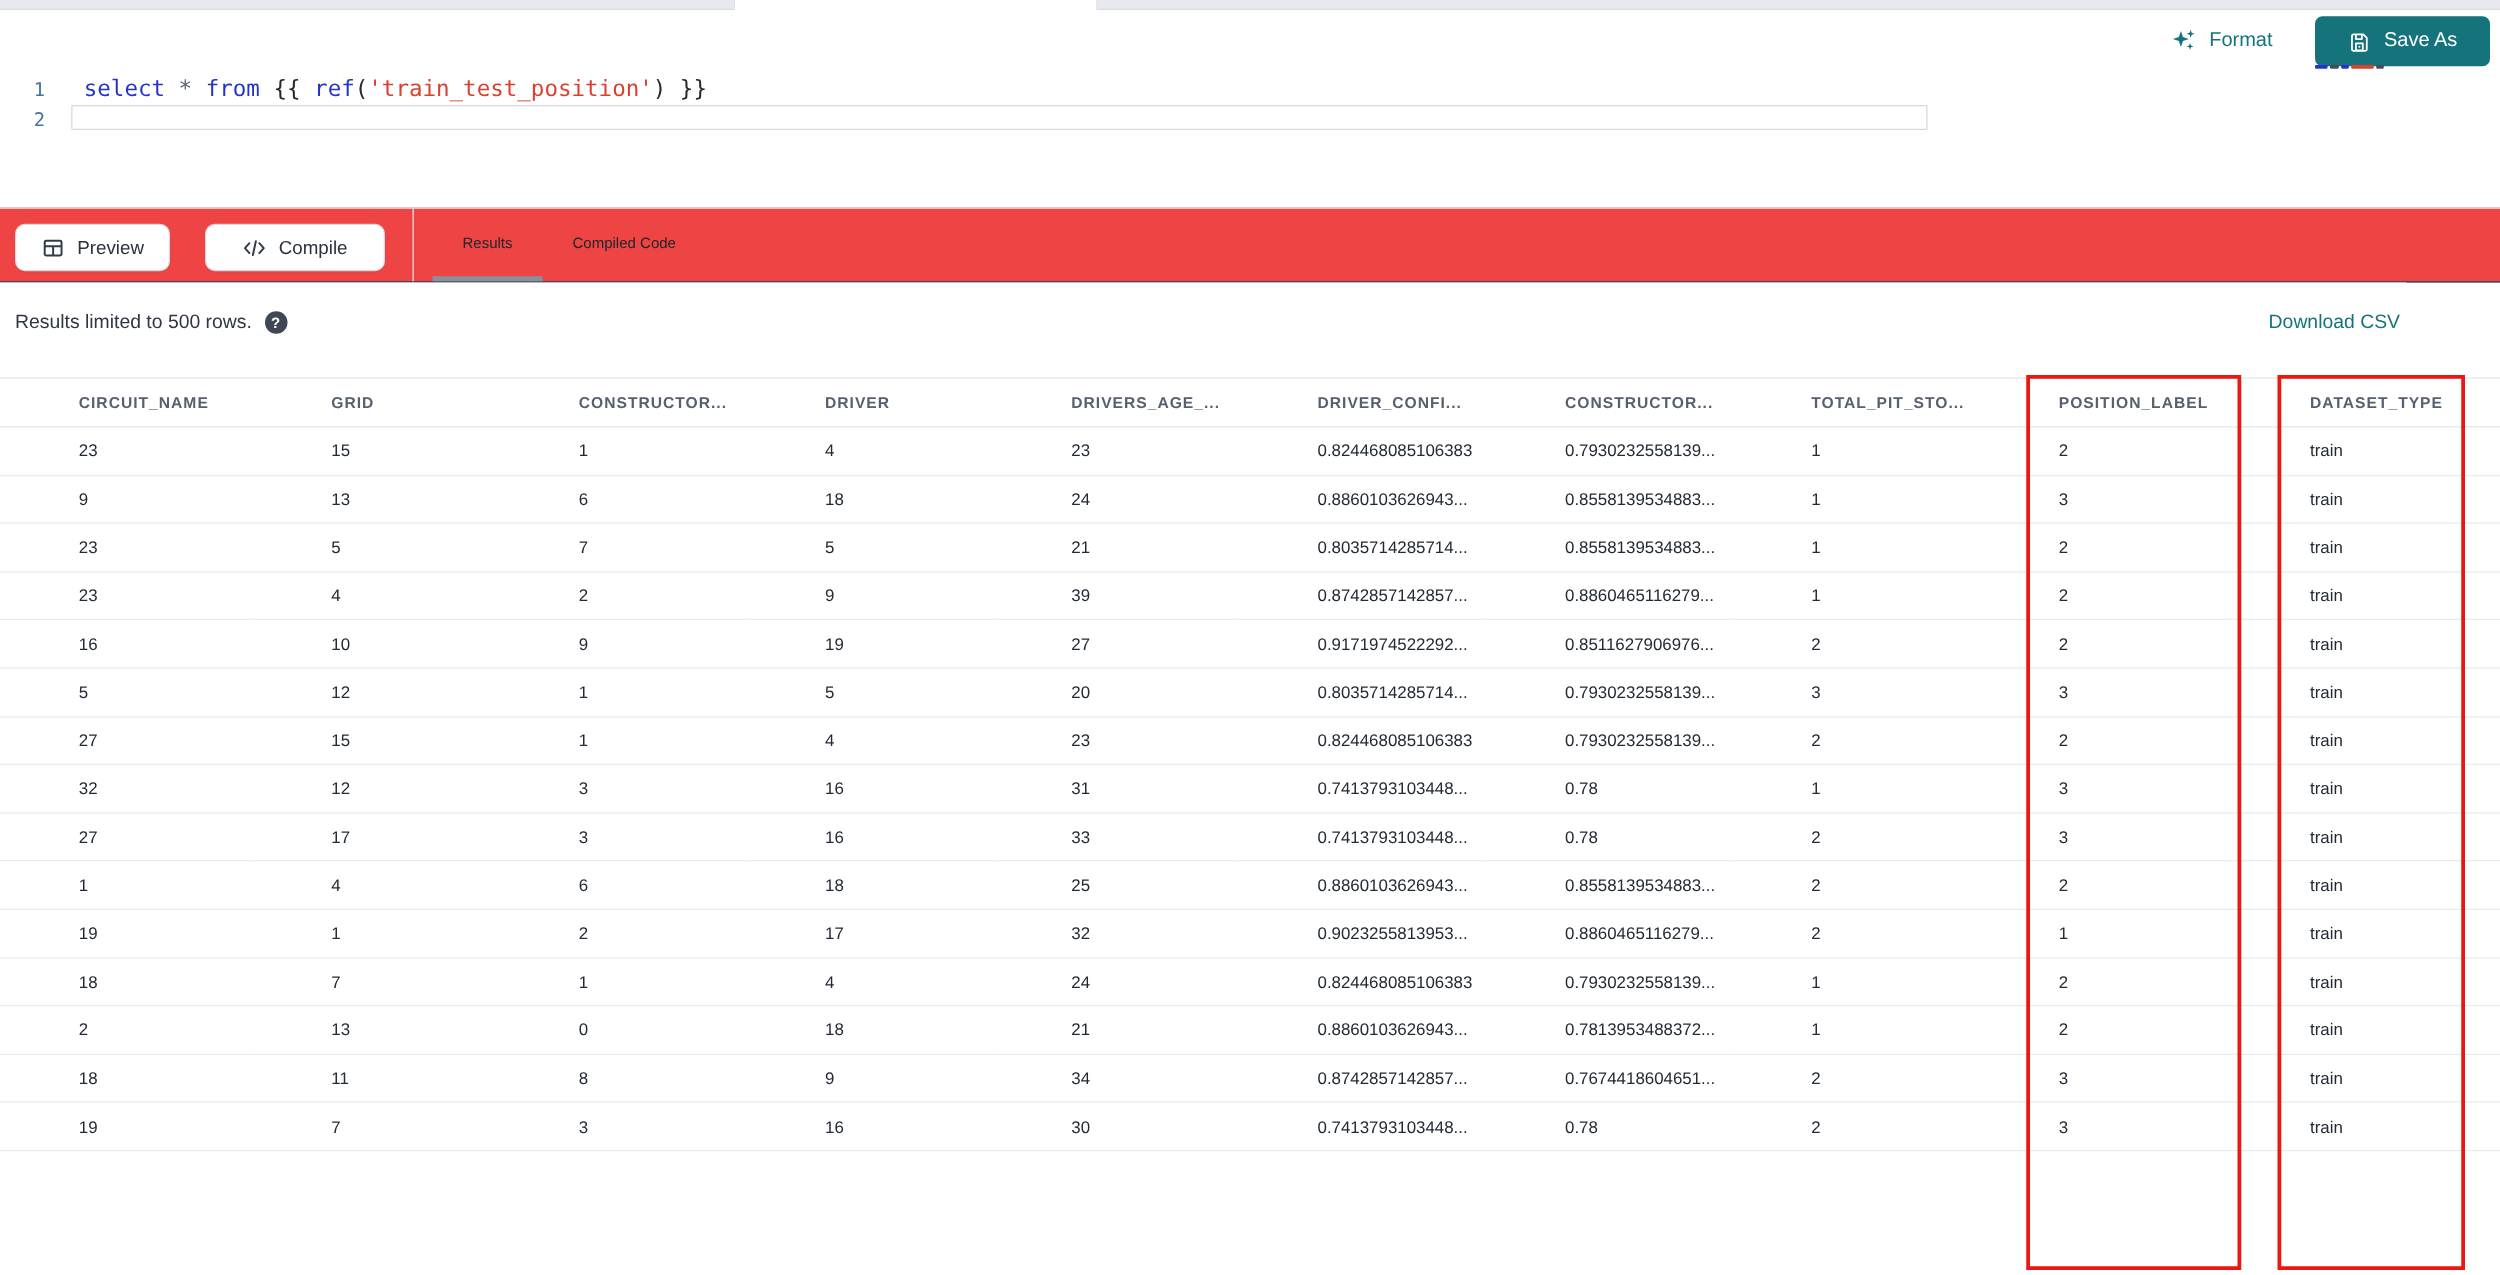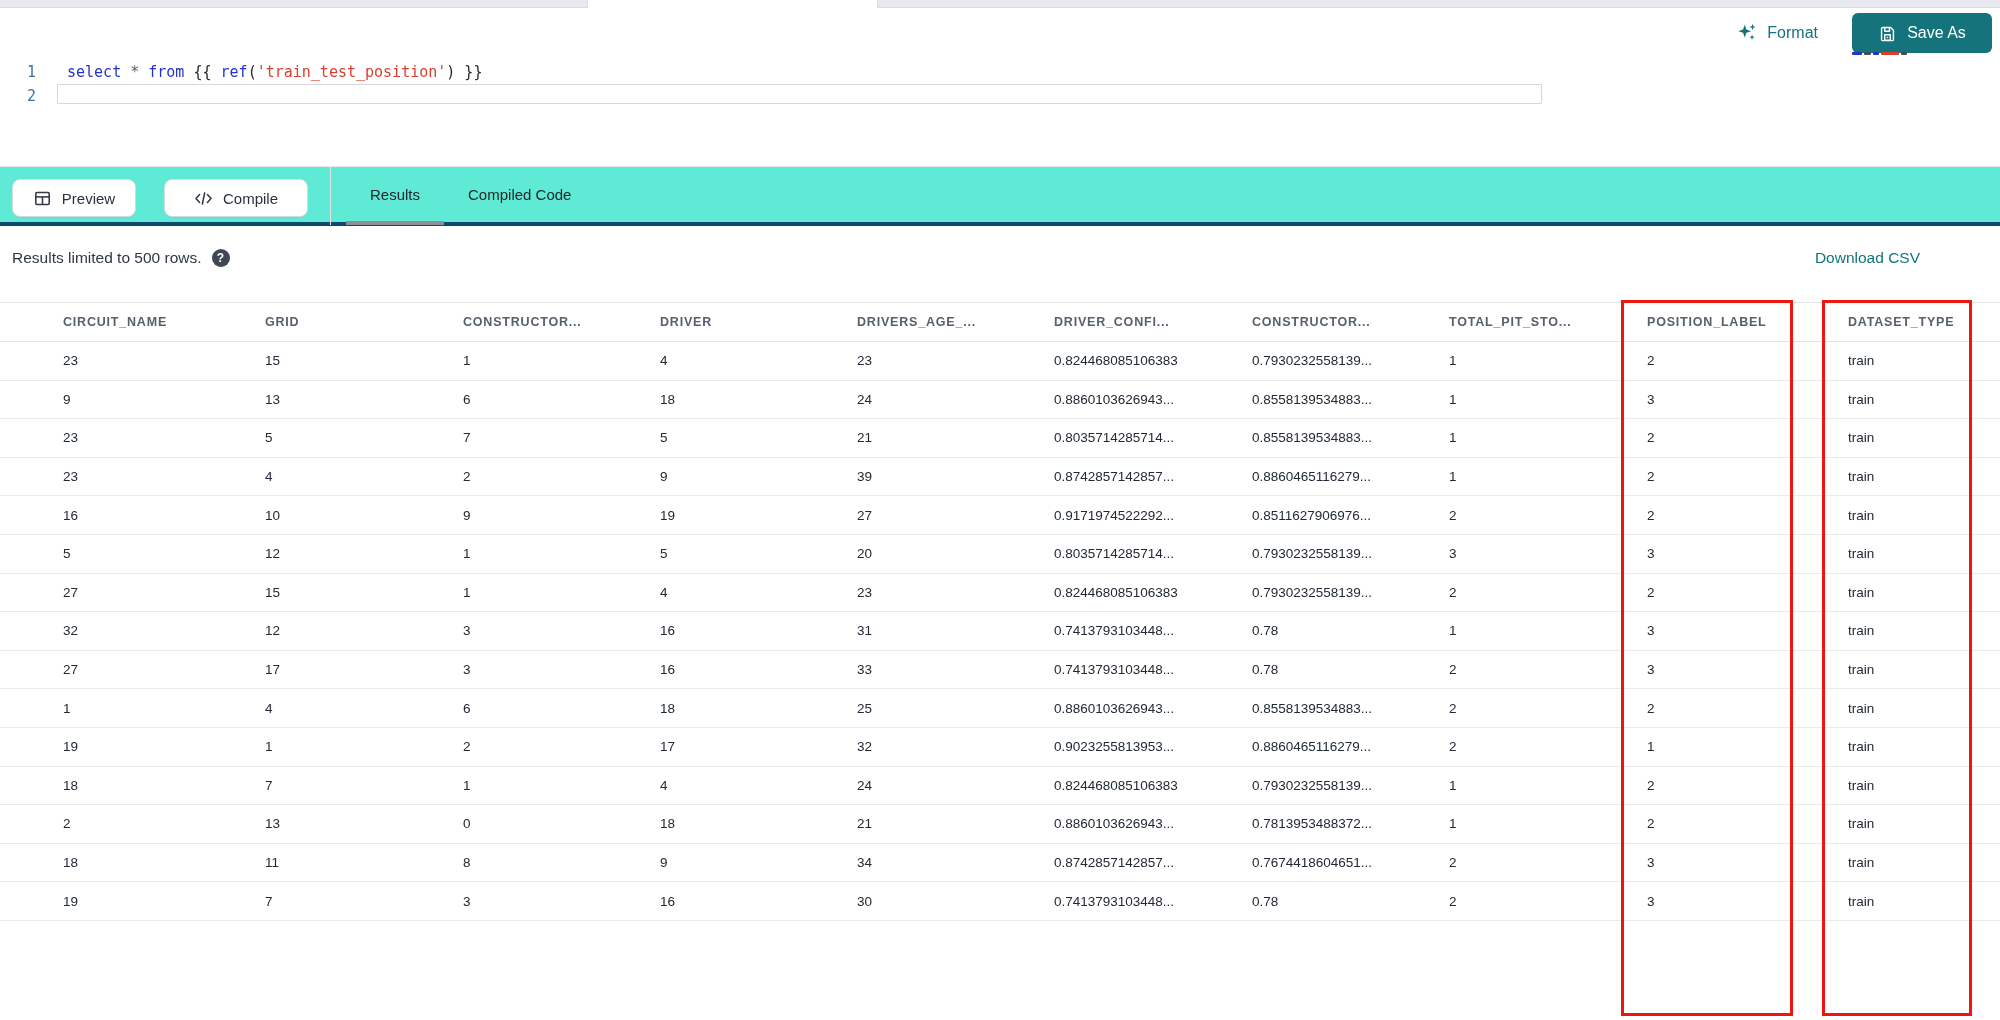--- a/index.html
+++ b/index.html
@@ -6,43 +6,43 @@
   html,body { background:#fff; }
   body { font-family:"Liberation Sans", sans-serif; color:#222a35; }
   .screen { position:relative; width:2000px; height:1020px; background:#fff; overflow:hidden; }
 
   
   .top-strip { position:absolute; top:0; left:0; width:2000px; height:8px; background:#e7e9ee; border-bottom:1px solid #d9dce2; }
   .top-strip .active-file-tab { position:absolute; top:0; left:587px; width:291px; height:8px; background:#fff; border-left:1px solid #dcdfe4; border-right:1px solid #dcdfe4; }
 
   
   .editor { position:absolute; top:8px; left:0; width:2000px; height:158px; background:#fff; }
-  .code-line { position:absolute; left:67px; font-family:"DejaVu Sans Mono", monospace; font-size:15px; line-height:20px; white-space:pre; }
+  .code-line { position:absolute; left:67px; font-family:"DejaVu Sans Mono", monospace; font-size:18px; line-height:20px; white-space:pre; }
   .line-1 { top:54px; }
   .gutter-num { position:absolute; width:28px; text-align:right; left:8px; font-family:"DejaVu Sans Mono", monospace; font-size:15px; line-height:20px; color:#41739f; }
   .gn-1 { top:54px; } .gn-2 { top:78px; }
   .cursor-line { position:absolute; top:76px; left:57px; width:1485px; height:20px; background:#fff; border:1px solid #d5d8dd; border-radius:1px; }
   .tok-keyword { color:var(--kw,#2433c9); }
   .tok-string  { color:var(--str,#d9402f); }
   .tok-operator{ color:#5b6470; }
   .tok-plain   { color:#24292e; }
 
   .format-btn { position:absolute; top:14px; right:182px; display:flex; align-items:center; gap:9px; color:var(--accent,#14737b); font-size:16px; cursor:pointer; }
   .saveas-btn { position:absolute; top:5px; right:8px; width:140px; height:40px; background:var(--accent,#14737b); color:#fff; border:none; border-radius:6px; display:flex; align-items:center; justify-content:center; gap:10px; font-size:16px; font-family:"Liberation Sans", sans-serif; cursor:pointer; }
   .minimap { position:absolute; top:43px; right:90px; width:58px; height:4px; display:flex; gap:2px; align-items:center; }
   .minimap i { display:block; height:3px; border-radius:1px; }
 
   
-  .band { position:absolute; top:166px; left:0; width:2000px; height:60px; background:#5eead4; border-top:1px solid #e6e8ec; border-bottom:4px solid #0c4a6e; }
+  .band { position:absolute; top:166px; left:0; width:2000px; height:60px; background:#ef4444; border-top:1px solid #e6e8ec; border-bottom:1px solid #0c4a6e; }
   .band .vdiv { position:absolute; left:330px; top:0; width:1px; height:58px; background:#e2e4e8; }
   .tool-btn { position:absolute; top:12px; height:38px; background:#fff; border:1px solid #d6dade; border-radius:8px; display:flex; align-items:center; justify-content:center; gap:10px; font-size:15px; color:#29313d; font-family:"Liberation Sans", sans-serif; cursor:pointer; box-shadow:0 1px 1px rgba(0,0,0,.03); }
   .preview-btn { left:12px; width:124px; }
   .compile-btn { left:164px; width:144px; }
   .tabs { position:absolute; left:346px; top:0; height:58px; display:flex; }
-  .tab { height:58px; display:flex; align-items:center; padding:0 24px; font-size:15px; color:#21262c; border-bottom:4px solid transparent; cursor:pointer; }
+  .tab { height:58px; display:flex; align-items:center; padding:0 24px; font-size:12px; color:#21262c; border-bottom:4px solid transparent; cursor:pointer; }
   .tab.active { border-bottom-color:#8a919b; }
 
   
   .results-bar { position:absolute; top:226px; left:0; width:1925px; height:64px; background:#fff; }
   .results-info { position:absolute; left:12px; top:50%; transform:translateY(-50%); display:flex; align-items:center; gap:10px; font-size:15.5px; color:#2f3744; }
   .help-icon { width:18px; height:18px; border-radius:50%; background:#3f4754; color:#fff; font-size:12px; font-weight:bold; display:inline-flex; align-items:center; justify-content:center; cursor:pointer; }
   .download-csv { position:absolute; right:5px; top:50%; transform:translateY(-50%); color:var(--accent,#14737b); font-size:15.5px; cursor:pointer; }
 
   
   .table-wrap { position:absolute; top:302px; left:0; width:2000px; }

